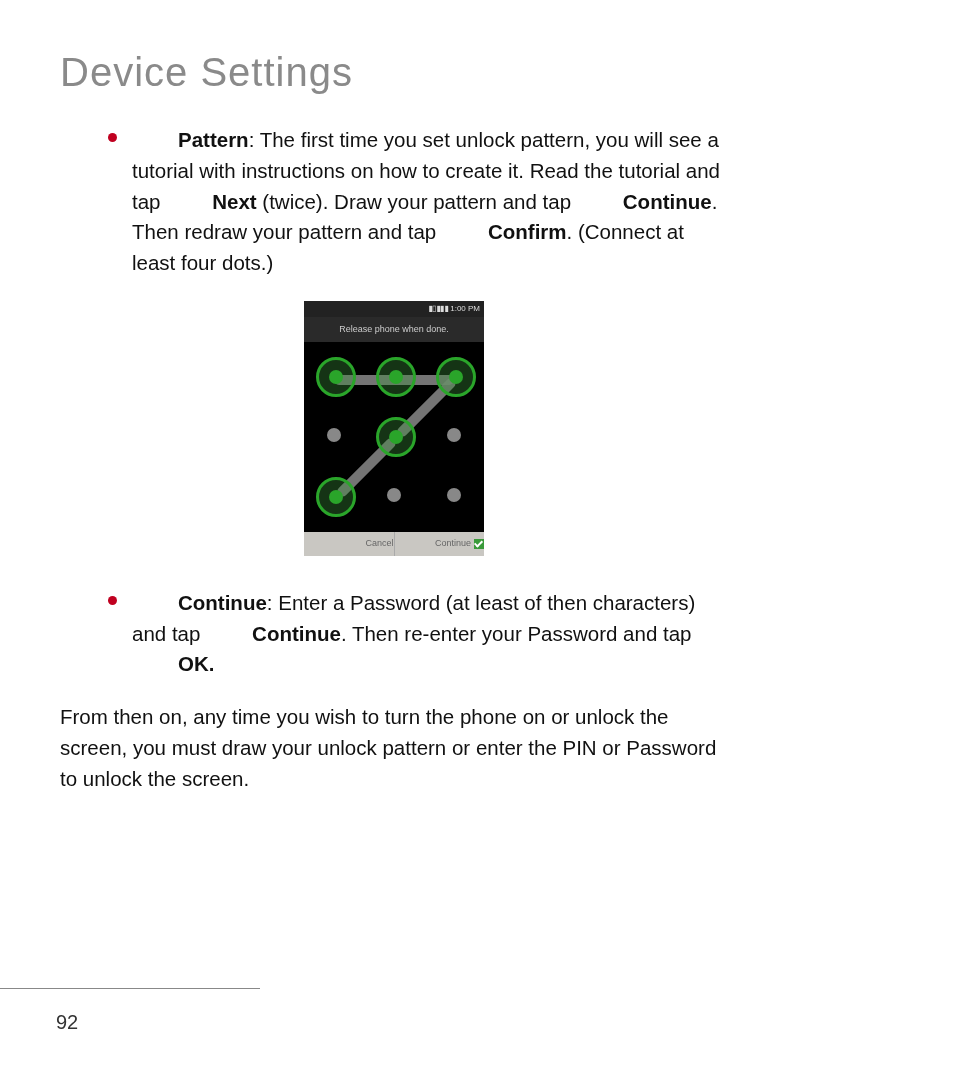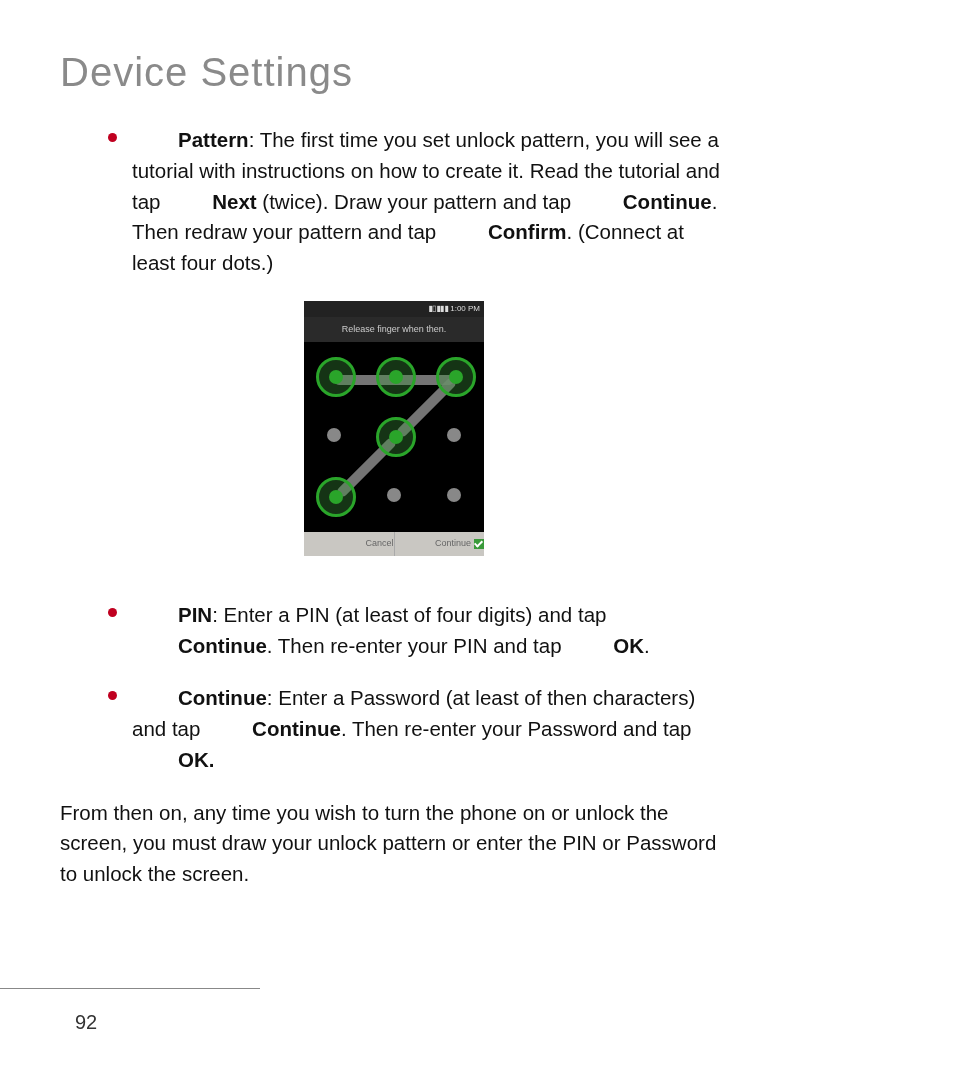--- a/index.html
+++ b/index.html
@@ -4,24 +4,24 @@
 <style>
   html,body{margin:0;padding:0;background:#fff;font-family:"Helvetica Neue",Arial,sans-serif;color:#222;}
   .page{width:788px;height:1074px;position:relative;box-sizing:border-box;padding:50px 60px 60px 60px;}
   h1{font-weight:400;color:#8a8a8a;font-size:40px;margin:0 0 30px 0;letter-spacing:1px;}
   .content{font-size:20.5px;line-height:1.5;color:#111;}
   ul{list-style:none;padding:0;margin:0 0 0 48px;}
   li{position:relative;margin-bottom:22px;padding-left:24px;}
   .bullet{position:absolute;left:0;top:8px;width:9px;height:9px;border-radius:50%;background:#c00020;}
   .b{font-weight:700;margin-left:46px;}
   .closing{margin:0 0 0 0;font-size:20.5px;line-height:1.5;}
-  .footer{position:absolute;left:75px;bottom:40px;font-size:20px;color:#333;}
+  .footer{position:absolute;left:56px;bottom:40px;font-size:20px;color:#333;}
   .footer-line{position:absolute;left:0;bottom:85px;width:260px;height:1px;background:#888;}
   
-  .phone-wrap{display:flex;justify-content:center;margin:20px 0 44px 0;}
+  .phone-wrap{display:flex;justify-content:center;margin:20px 0 32px 0;}
   .phone{width:180px;background:#000;padding-bottom:0;font-family:Arial,sans-serif;}
   .status{background:#222;color:#ddd;font-size:8px;text-align:right;padding:2px 4px;}
   .instr{background:#2a2a2a;color:#ccc;font-size:9px;text-align:center;padding:6px 0;}
   .grid{position:relative;height:190px;background:#000;}
   .dot{position:absolute;width:14px;height:14px;border-radius:50%;background:#888;}
   .ring{position:absolute;width:34px;height:34px;border:3px solid #2aa52a;border-radius:50%;background:rgba(60,150,60,.35);}
   .ring .inner{position:absolute;left:50%;top:50%;width:14px;height:14px;margin:-7px 0 0 -7px;border-radius:50%;background:#2aa52a;}
   .line{position:absolute;height:10px;background:#888;opacity:.85;transform-origin:left center;border-radius:5px;}
   .bbar{display:flex;background:#c9c7c2;}
   .bbar div{flex:1;text-align:right;font-size:9px;color:#666;padding:5px 0;}
@@ -42,21 +42,21 @@
         <span class="b">Pattern</span><span>: </span><span>The first time you set unlock pattern, you will see a tutorial with instructions on how to create it. Read the tutorial and tap </span><span class="b">Next</span><span> (twice). Draw your pattern and tap </span><span class="b">Continue</span><span>. Then redraw your pattern and tap </span><span class="b">Confirm</span><span>. (Connect at least four dots.)</span>
       </li>
     </ul>
 
     <div class="phone-wrap">
       <div class="phone">
         <div class="status">
           <span style="letter-spacing:-1px;">▮▯ ▮▮ ▮</span>
           <span>1:00 PM</span>
         </div>
-        <div class="instr">Release finger when then.</div>
+        <div class="instr">Release phone when done.</div>
         <div class="grid">
 
           <div class="line" style="left:30px;top:33px;width:120px;"></div>
           <div class="line" style="left:150px;top:33px;width:78px;transform:rotate(135deg);"></div>
           <div class="line" style="left:90px;top:93px;width:78px;transform:rotate(135deg);"></div>
 
           <div class="ring" style="left:12px;top:15px;">
               <span class="inner"></span>
             </div>
           <div class="ring" style="left:72px;top:15px;">
@@ -80,24 +80,20 @@
         <div class="bbar">
           <div><span>Cancel</span></div>
           <div><span>Continue</span><span class="chk"></span></div>
         </div>
       </div>
     </div>
 
     <ul>
       <li>
         <span class="bullet"></span>
-        <span class="b">PIN</span><span>: </span><span>Enter a PIN (at least of four digits) and tap </span><span class="b">Continue</span><span>. Then re-enter your PIN and tap </span><span class="b">OK</span><span>.</span>
-      </li>
-      <li>
-        <span class="bullet"></span>
         <span class="b">Continue</span><span>: </span><span>Enter a Password (at least of then characters) and tap </span><span class="b">Continue</span><span>. Then re-enter your Password and tap </span><span class="b">OK.</span><span></span>
       </li>
     </ul>
 
     <p class="closing">From then on, any time you wish to turn the phone on or unlock the screen, you must draw your unlock pattern or enter the PIN or Password to unlock the screen.</p>
   </div>
 
   <div class="footer-line"></div>
   <div class="footer">92</div>
 </div>

